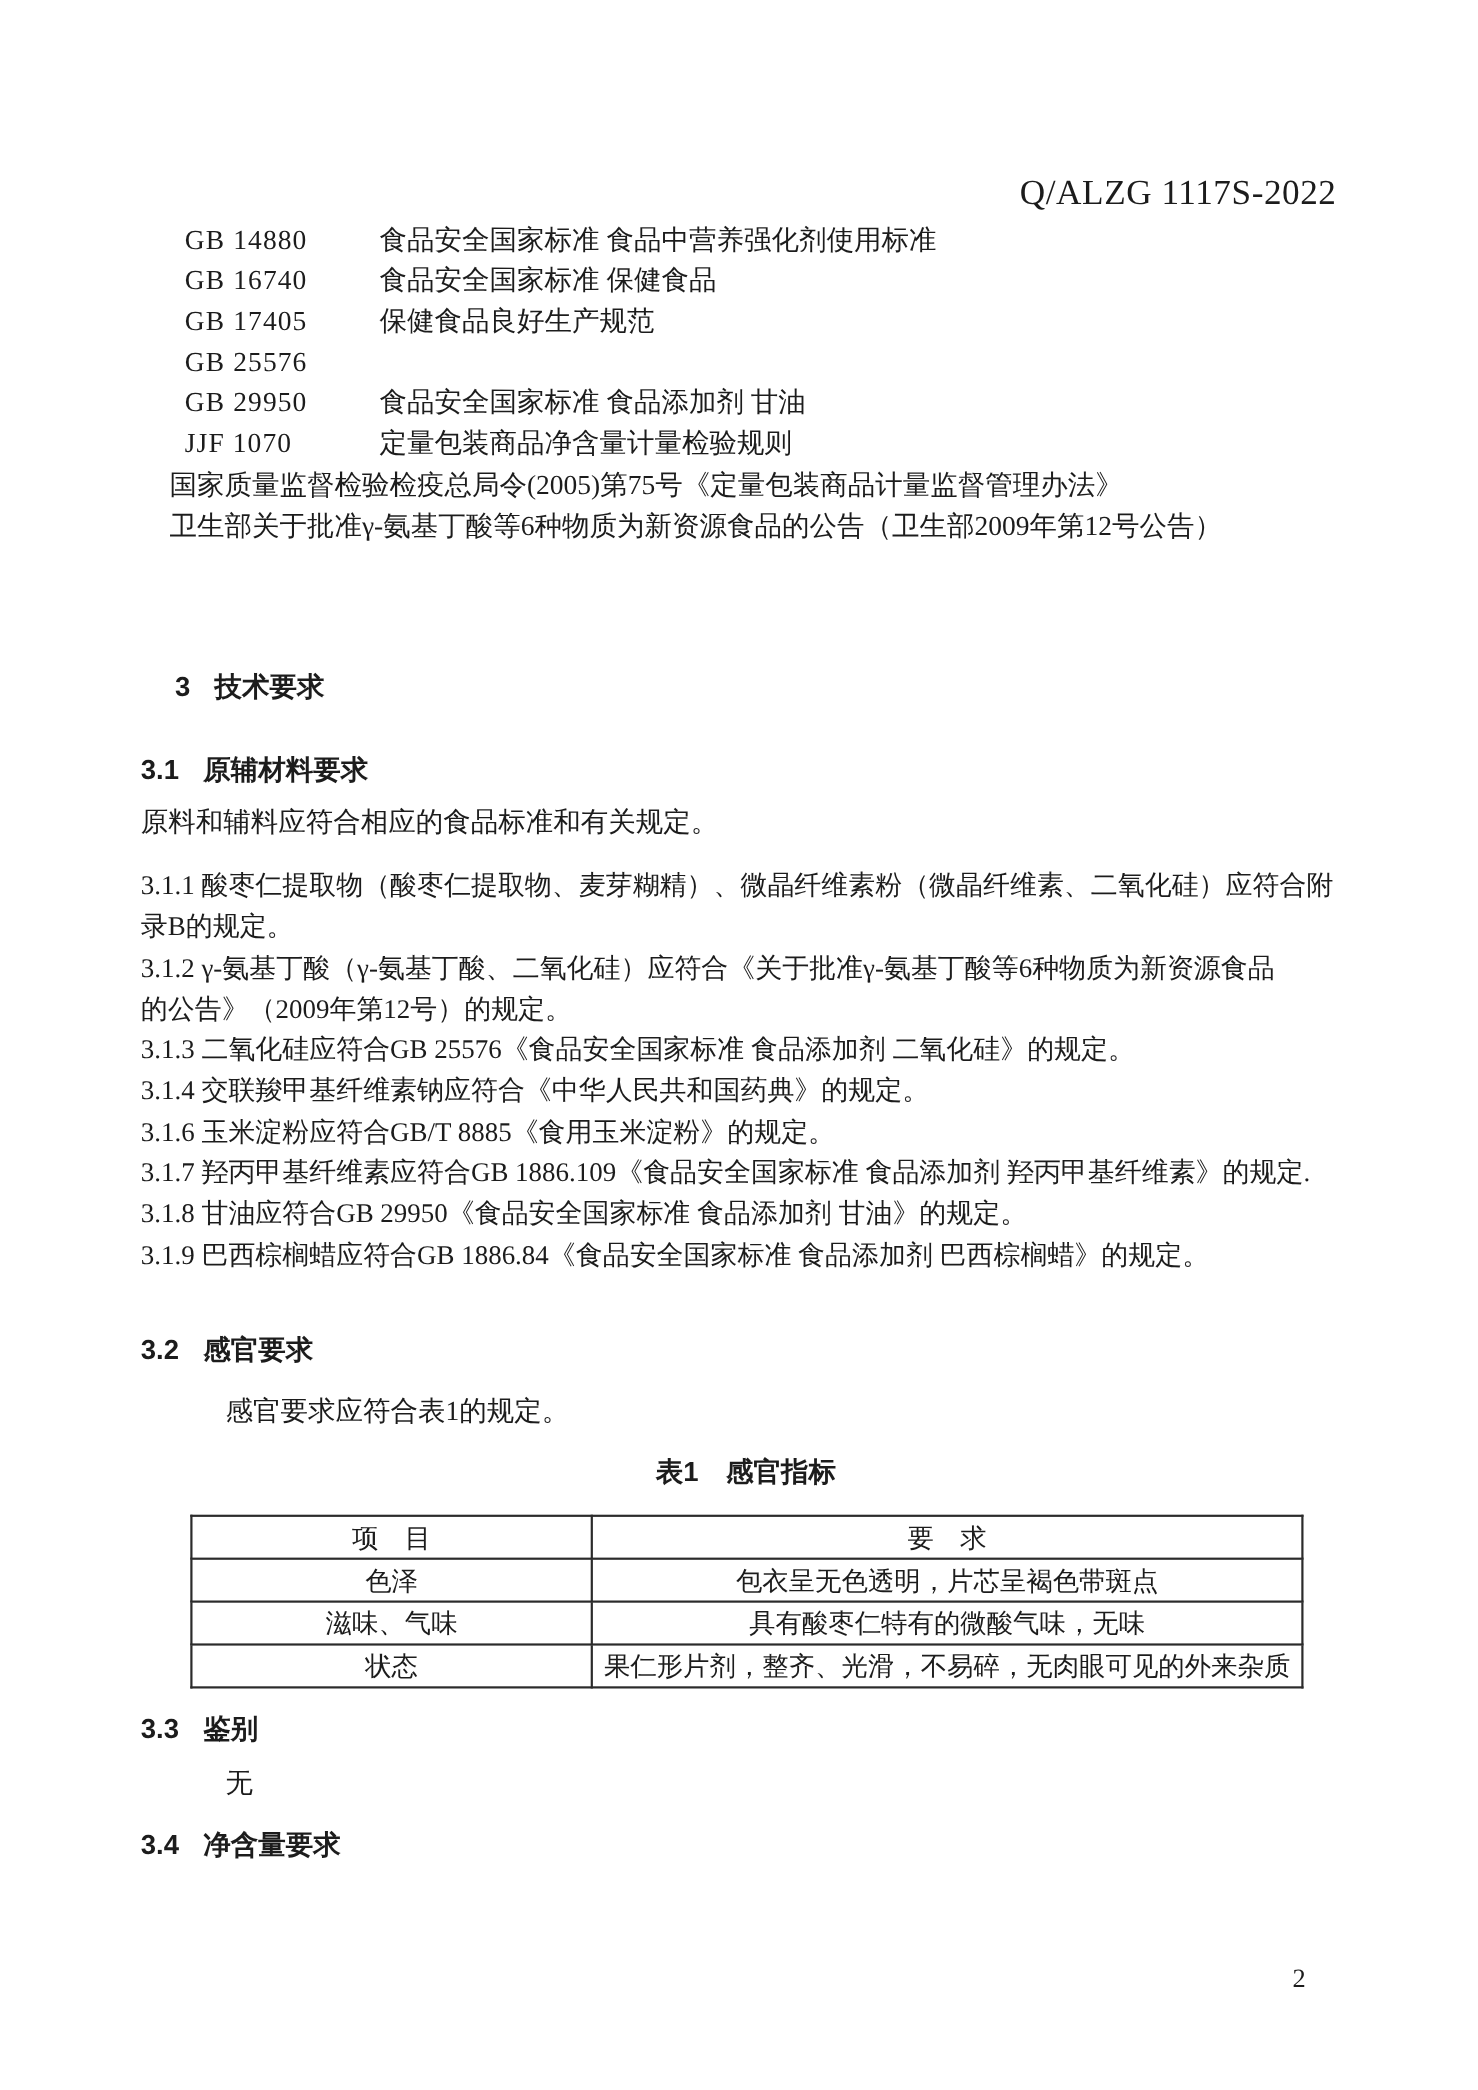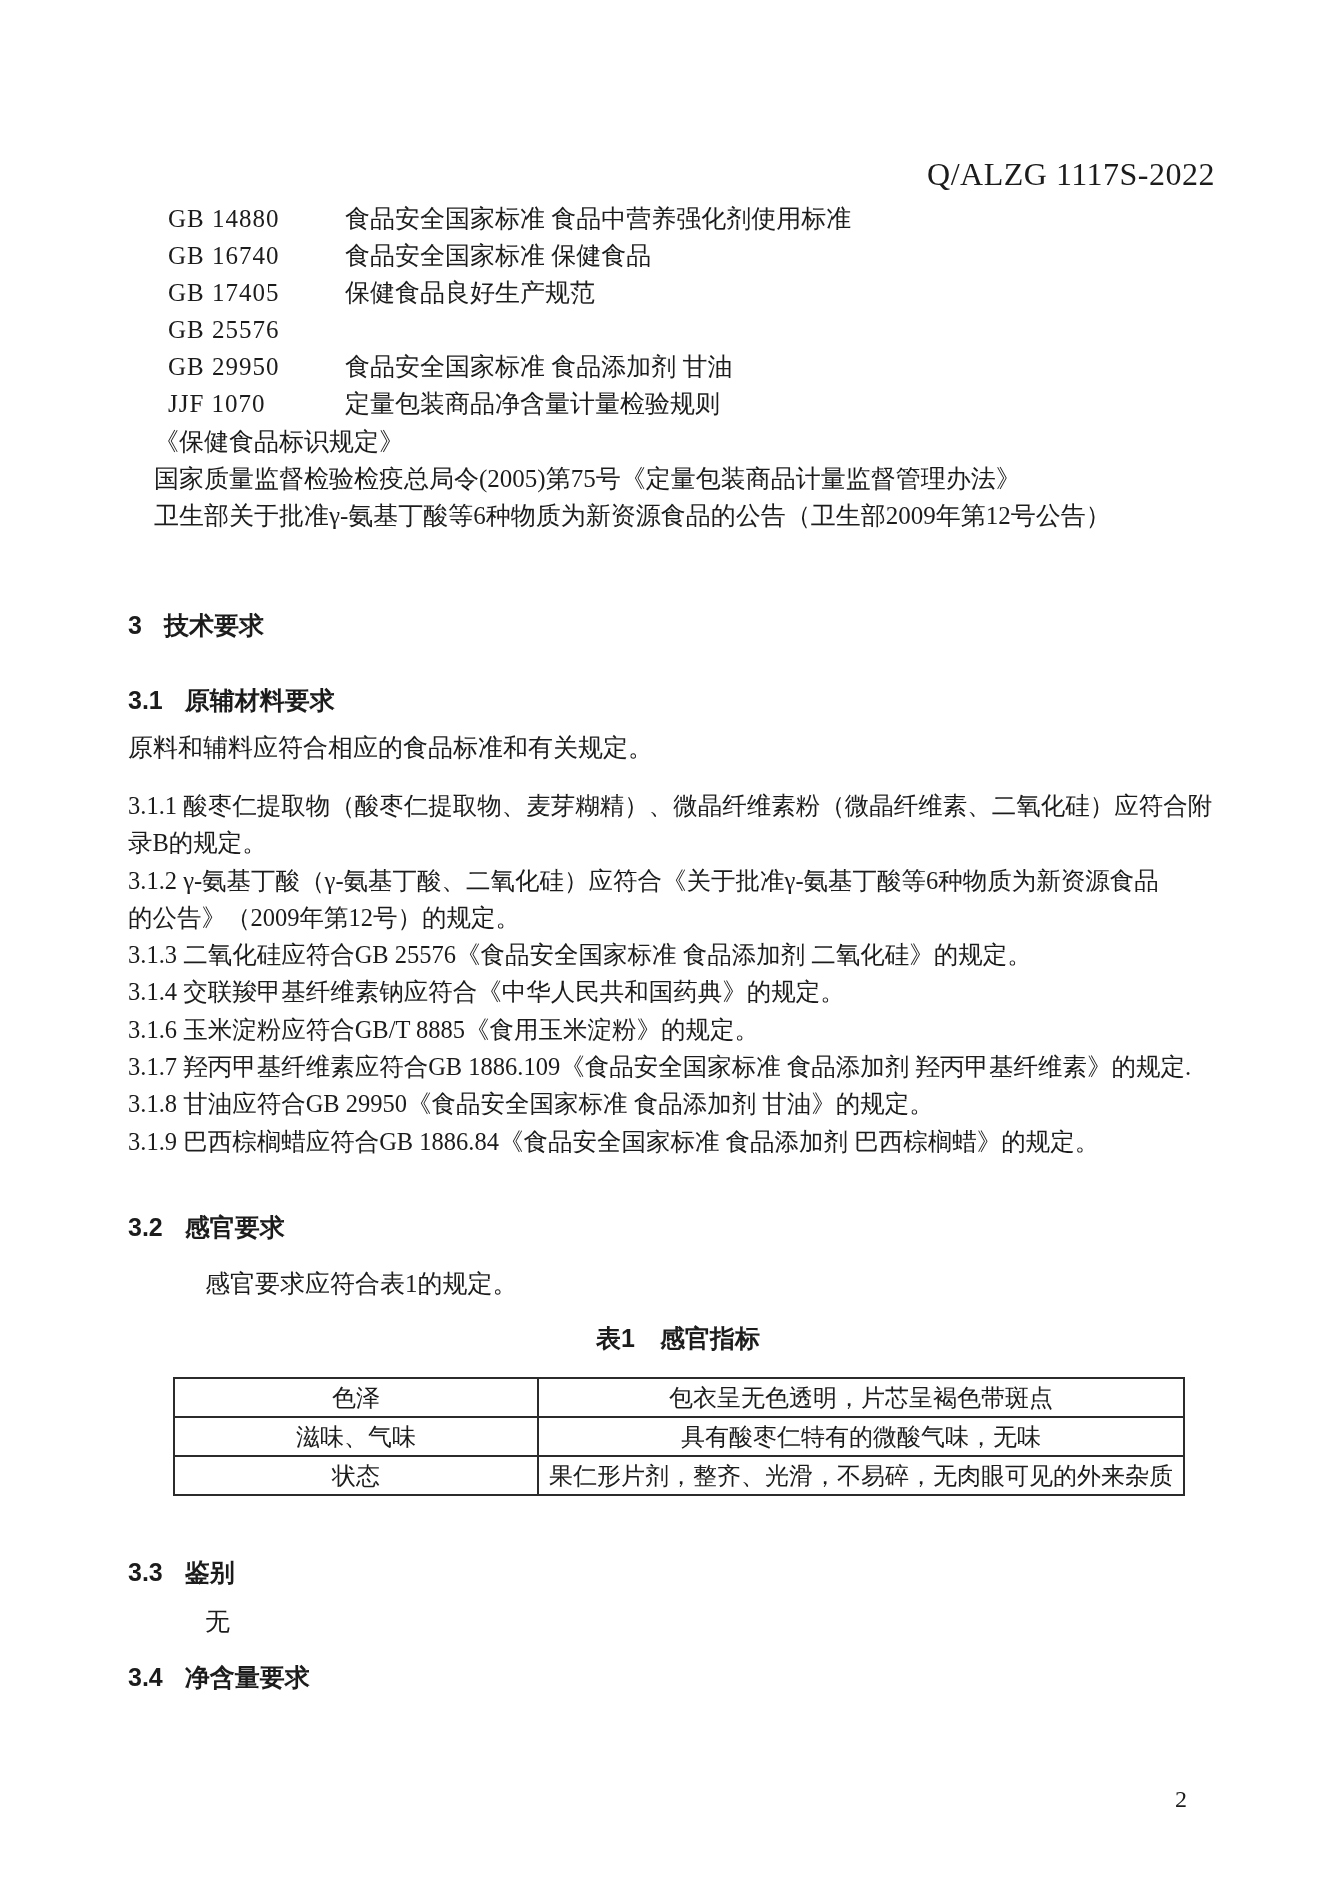--- a/index.html
+++ b/index.html
@@ -31,21 +31,21 @@
   .ref-code{width:177px;flex:0 0 177px;letter-spacing:1px;}
   .ref-plain{padding-left:26px;}
   
   .heading{
     font-family:"Liberation Sans","DejaVu Sans",sans-serif;
     font-weight:700;font-size:25px;
     height:38px;line-height:38px;
     left:128px;white-space:nowrap;
   }
   .heading .num{display:inline-block;margin-right:22px;}
-  .h3{top:606px;}
+  .h3{top:606px;margin-left:31px;}
   .h31{top:681px;}
   .h32{top:1208px;}
   .h33{top:1553px;}
   .h34{top:1658px;}
   
   .para{
     left:128px;width:1100px;
     font-size:25px;height:37px;line-height:37px;
     white-space:nowrap;
   }
@@ -114,21 +114,20 @@
     <span class="ref-code">GB 25576</span>
   </div>
   <div class="ref-line">
     <span class="ref-code">GB 29950</span>
     <span class="ref-title">食品安全国家标准 食品添加剂 甘油</span>
   </div>
   <div class="ref-line">
     <span class="ref-code">JJF 1070</span>
     <span class="ref-title">定量包装商品净含量计量检验规则</span>
   </div>
-  <div class="ref-line ref-plain">《保健食品标识规定》</div>
   <div class="ref-line ref-plain">国家质量监督检验检疫总局令(2005)第75号《定量包装商品计量监督管理办法》</div>
   <div class="ref-line ref-plain">卫生部关于批准γ-氨基丁酸等6种物质为新资源食品的公告（卫生部2009年第12号公告）</div>
 </div>
 
 <div class="abs heading h3">
   <span class="num">3</span><span>技术要求</span>
 </div>
 
 <div class="abs heading h31">
   <span class="num">3.1</span><span>原辅材料要求</span>
@@ -157,20 +156,24 @@
 
 <div class="abs tbl-caption">表1　感官指标</div>
 
 <table class="abs sensory">
   <colgroup>
       <col class="c-item">
       <col class="c-req">
     </colgroup>
   <tbody>
     <tr>
+      <th>项　目</th>
+      <th>要　求</th>
+    </tr>
+    <tr>
       <td>色泽</td>
       <td>包衣呈无色透明，片芯呈褐色带斑点</td>
     </tr>
     <tr>
       <td>滋味、气味</td>
       <td>具有酸枣仁特有的微酸气味，无味</td>
     </tr>
     <tr>
       <td>状态</td>
       <td>果仁形片剂，整齐、光滑，不易碎，无肉眼可见的外来杂质</td>

